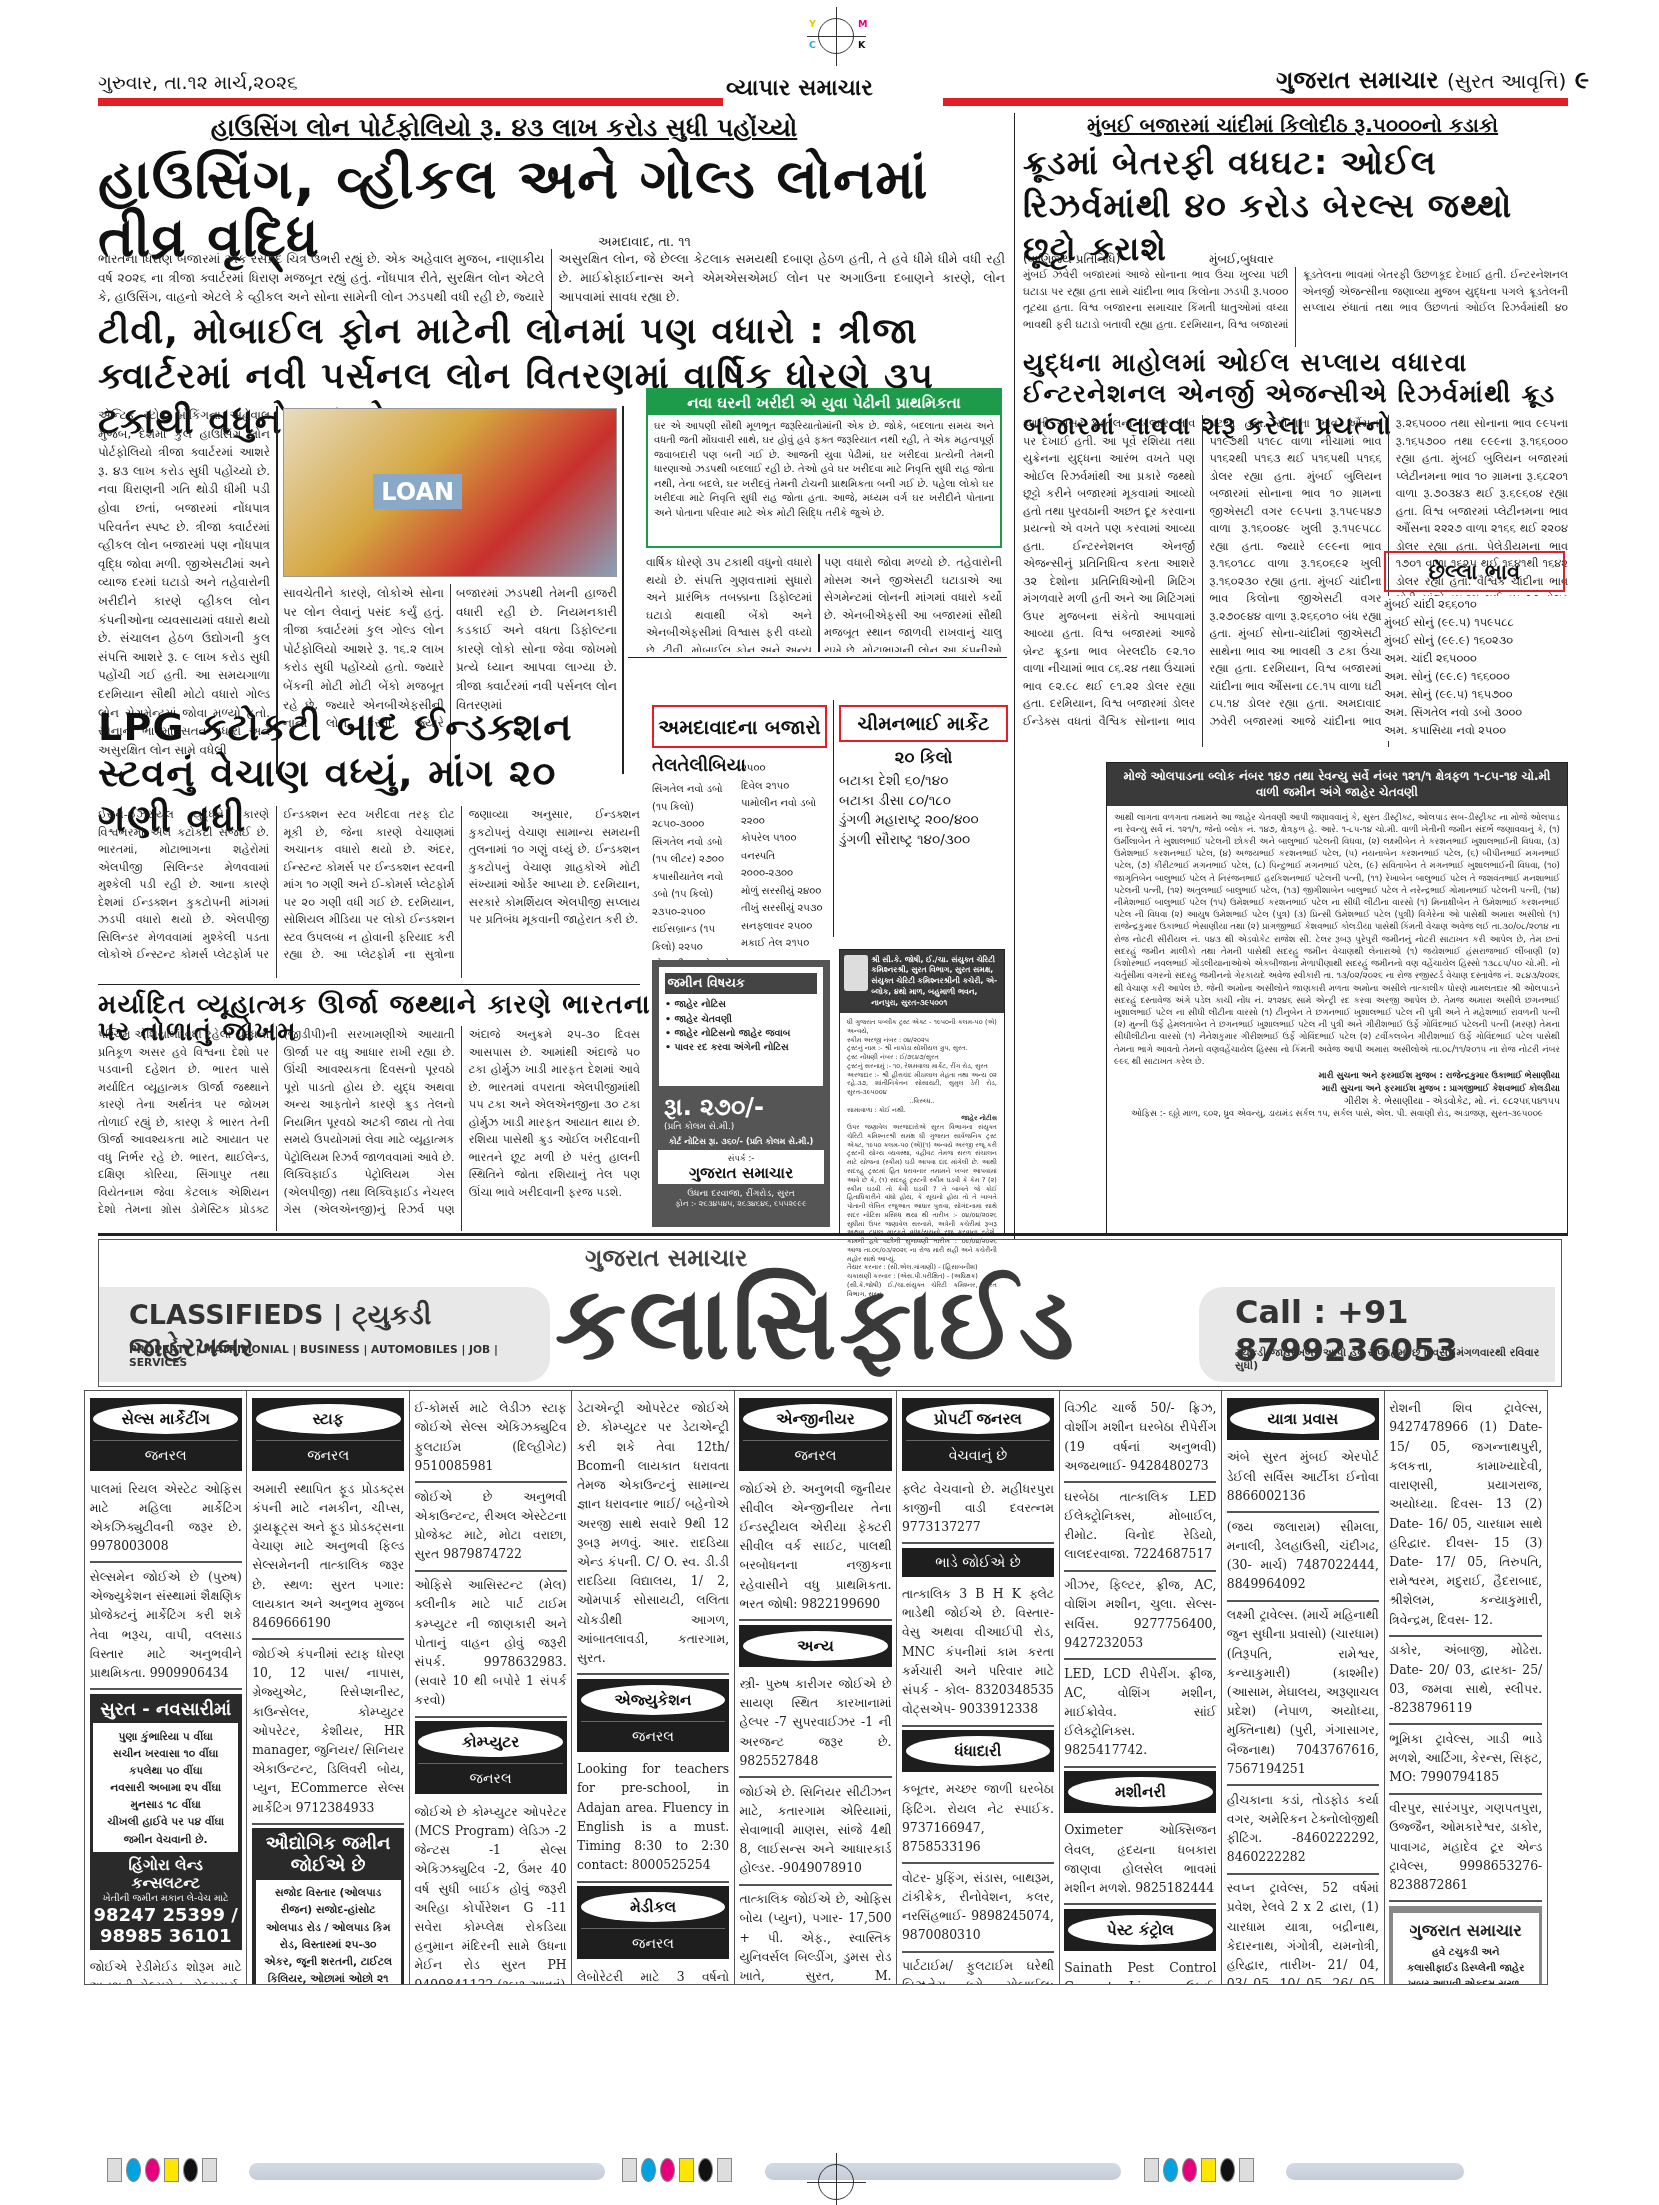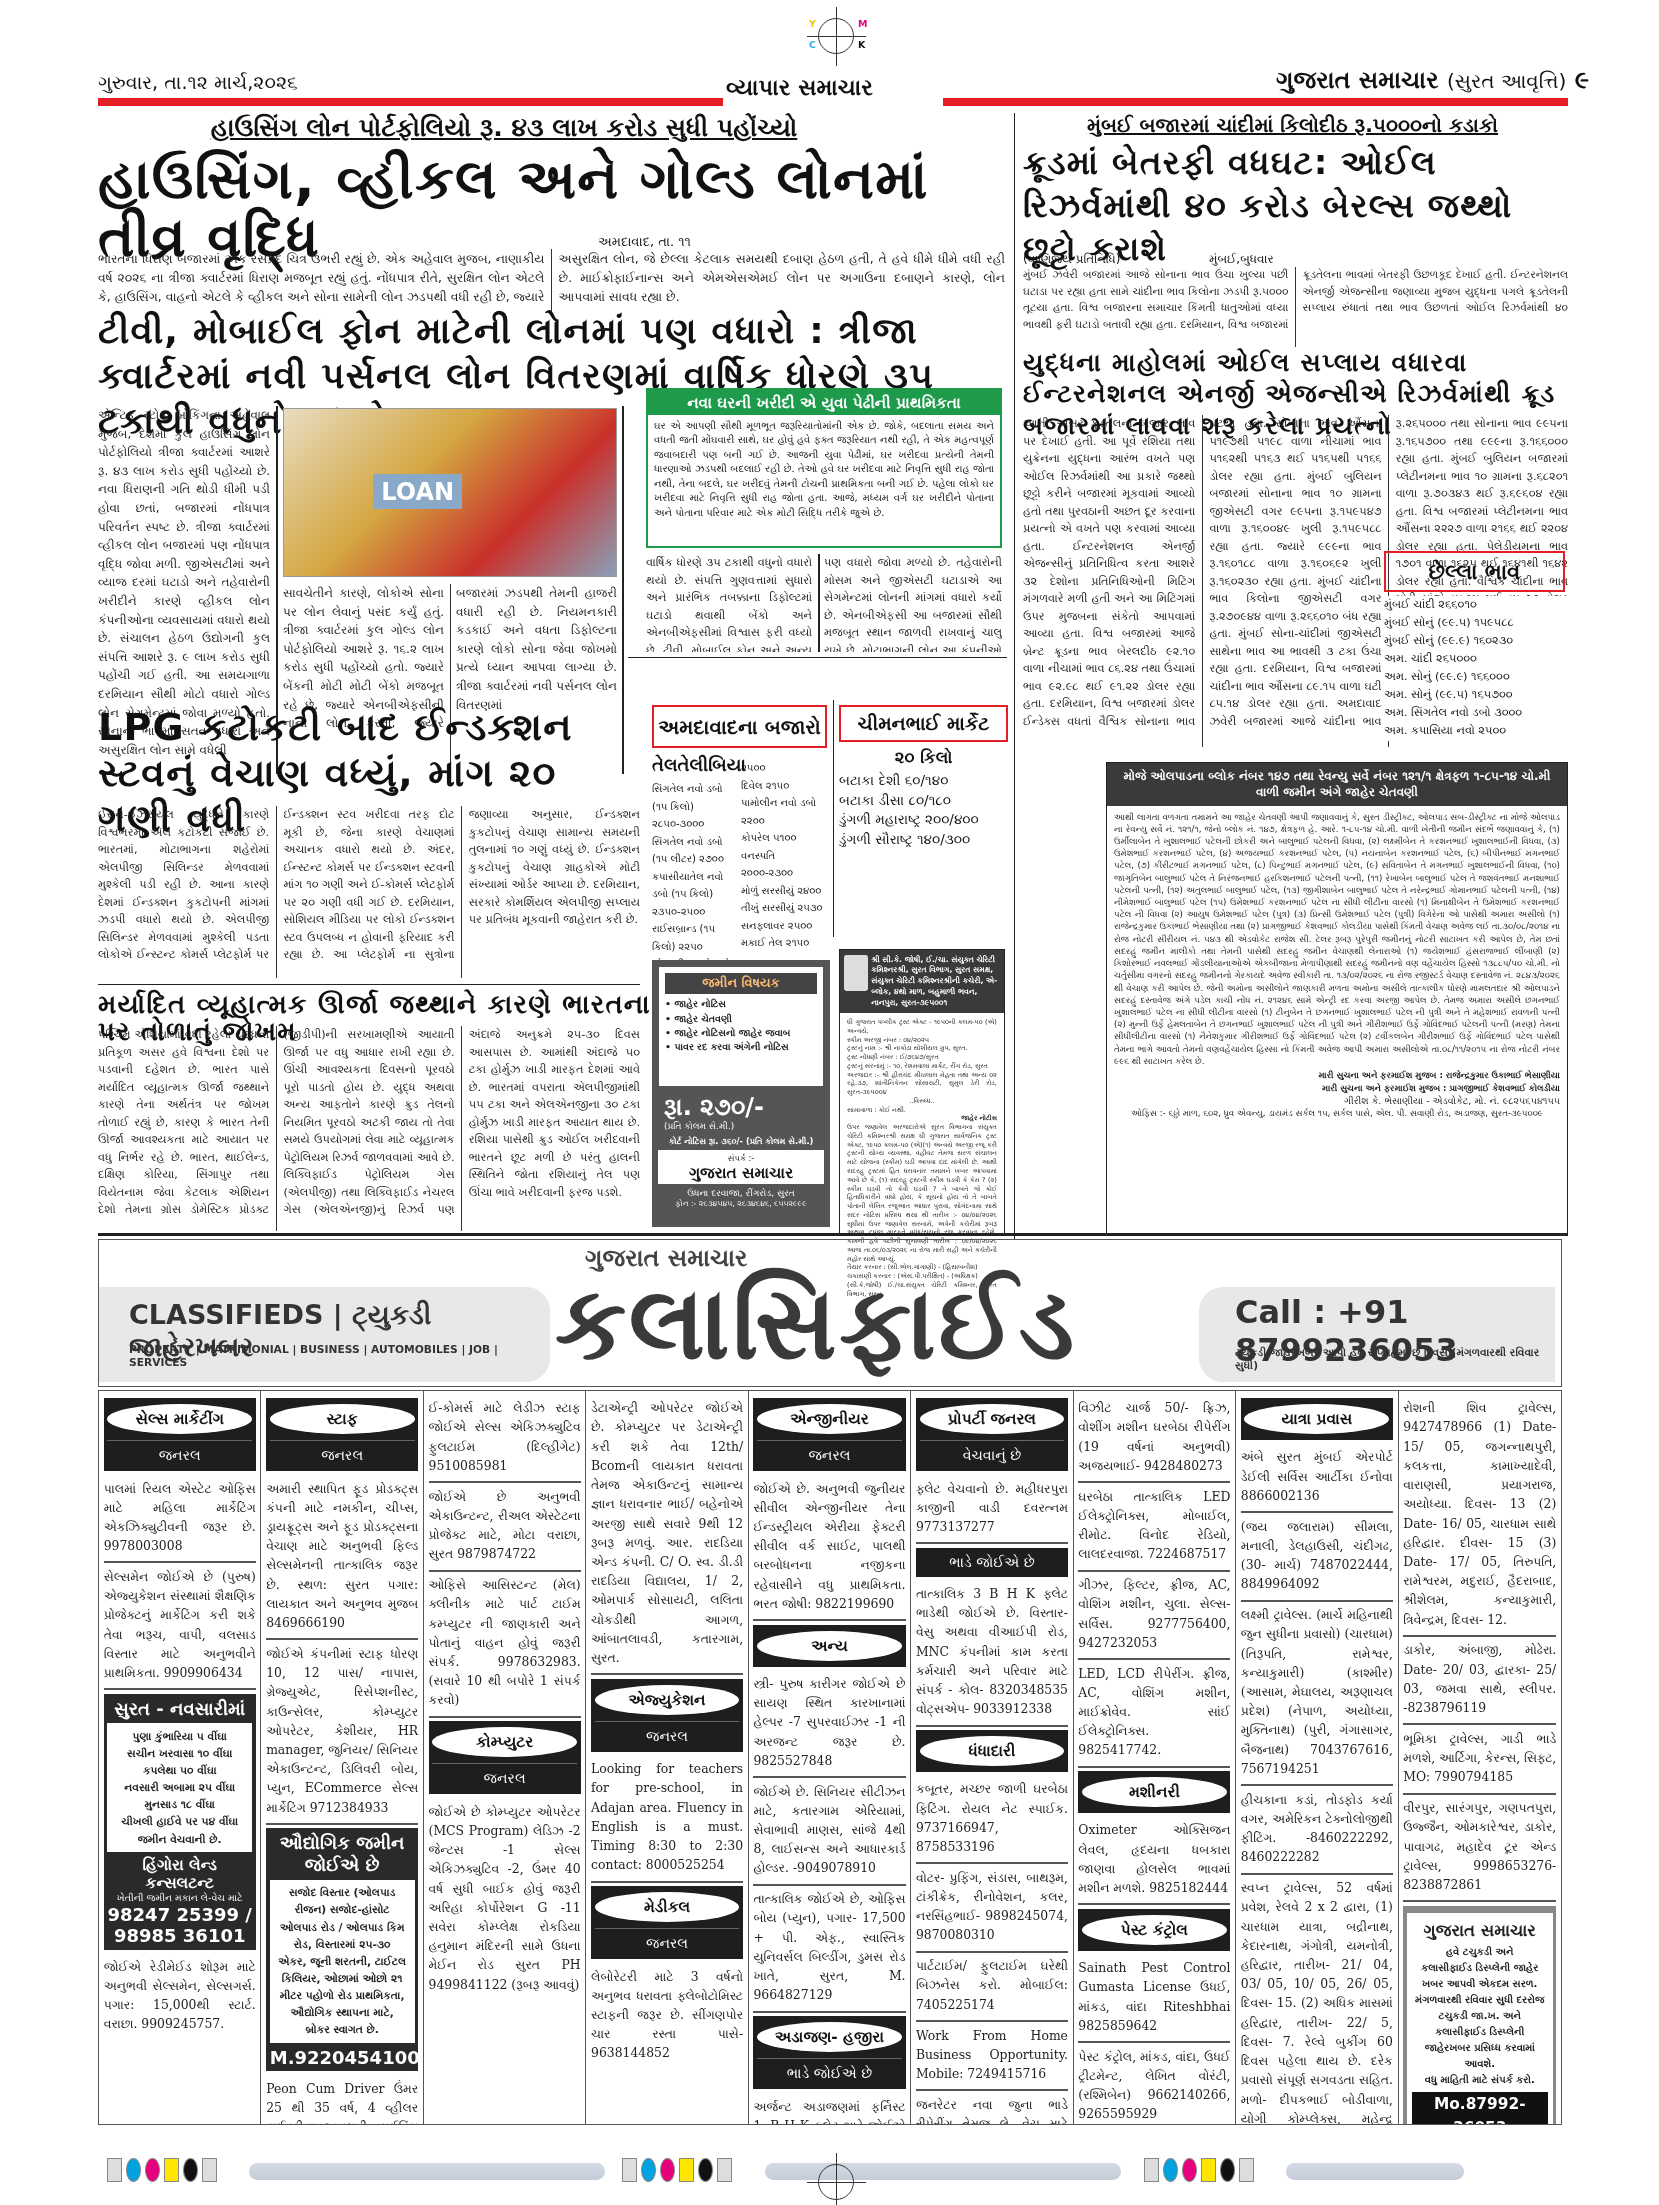--- a/index.html
+++ b/index.html
@@ -28,21 +28,21 @@
 .pricelist{position:absolute;font-size:15.4px;line-height:1.55}
 .photo{position:absolute;background:linear-gradient(135deg,#e8dcc0,#d4a640 40%,#c9302c 70%,#8aa0b8);border:0.6px solid #999}
 .ad-dark{position:absolute;background:#444;color:#fff}
 .notice{position:absolute;border:1.8px solid #222;background:#fff}
 .notice .nh{background:#3a3a3a;color:#fff;font-weight:bold;text-align:center;font-size:14.2px;padding:4.7px 3.6px;line-height:1.4}
 .notice .nb{padding:4.7px 7.1px;font-size:10.7px;line-height:1.45;text-align:justify;color:#222}
 .classhead{position:absolute;left:98px;top:1239px;width:1464px;height:148px;border:1.2px solid #555}
 .cl-gray{position:absolute;left:0;top:47px;width:451px;height:95px;background:#e8e8e8;border-radius:0 24px 24px 0}
 .cl-call{position:absolute;right:6px;top:47px;width:356px;height:95px;background:#e8e8e8;border-radius:24px 0 0 24px}
 .cl-big{position:absolute;left:456px;top:12px;font-size:101px;font-weight:bold;color:#3a3a3a;letter-spacing:2.4px;font-family:"DejaVu Sans",sans-serif}
-.classgrid{position:absolute;left:98px;top:1390px;width:1464px;height:735px;border:1.2px solid #555;display:grid;grid-template-columns:repeat(8,1fr)}
+.classgrid{position:absolute;left:84px;top:1390px;width:1464px;height:595px;border:1.2px solid #555;display:grid;grid-template-columns:repeat(8,1fr)}
 .ccol{border-right:1.2px solid #555;padding:3.6px 4.7px;overflow:hidden}
 .ccol:last-child{border-right:none}
 .cat{background:#1e1e1e;color:#111;margin:3.6px 0;padding:6px 3.6px;text-align:center}
 .cat .oval{background:#fff;border-radius:50%;font-weight:bold;font-size:15.4px;padding:6px 2.4px}
 .cat .sub{color:#fff;font-size:14.2px;padding:6px 0 1.2px;border-top:1.8px solid #666;margin-top:6px}
 .ad{font-size:12.4px;line-height:1.55;text-align:justify;border-bottom:2.4px solid #555;padding:3.6px 0 6px;color:#222;font-family:"DejaVu Serif",serif}
 .ad:last-child{border-bottom:none}
 .boxad{background:#2a2a2a;color:#fff;text-align:center;margin:3.6px 0;padding:3.6px}
 .boxad .t{font-size:18px;font-weight:bold}
 .boxad .in{background:#fff;color:#222;font-size:10.7px;line-height:1.6;padding:4.7px;margin:3.6px 0;font-weight:bold}
@@ -124,21 +124,21 @@
 
 <div class="hl" style="left:98px;top:705px;width:542px;font-size:38px;line-height:1.2">LPG કટોકટી બાદ ઈન્ડક્શન સ્ટવનું વેચાણ વધ્યું, માંગ ૨૦ ગણી વધી</div>
 <div class="body col3" style="left:98px;top:806px;width:542px;height:172px;font-size:11.3px">ઈરાન-ઈઝરાયલ યુદ્ધને કારણે વિશ્વભરમાં એલ કટોકટી સર્જાઈ છે. ભારતમાં, મોટાભાગના શહેરોમાં એલપીજી સિલિન્ડર મેળવવામાં મુશ્કેલી પડી રહી છે. આના કારણે દેશમાં ઈન્ડક્શન કુકટોપની માંગમાં ઝડપી વધારો થયો છે. એલપીજી સિલિન્ડર મેળવવામાં મુશ્કેલી પડતા લોકોએ ઈન્સ્ટન્ટ કોમર્સ પ્લેટફોર્મ પર ઈન્ડક્શન સ્ટવ ખરીદવા તરફ દોટ મૂકી છે, જેના કારણે વેચાણમાં અચાનક વધારો થયો છે. અંદર, ઈન્સ્ટન્ટ કોમર્સ પર ઈન્ડક્શન સ્ટવની માંગ ૧૦ ગણી અને ઈ-કોમર્સ પ્લેટફોર્મ પર ૨૦ ગણી વધી ગઈ છે. દરમિયાન, સોશિયલ મીડિયા પર લોકો ઈન્ડક્શન સ્ટવ ઉપલબ્ધ ન હોવાની ફરિયાદ કરી રહ્યા છે. આ પ્લેટફોર્મ ના સુત્રોના જણાવ્યા અનુસાર, ઈન્ડક્શન કુકટોપનું વેચાણ સામાન્ય સમયની તુલનામાં ૧૦ ગણું વધ્યું છે. ઈન્ડક્શન કુકટોપનું વેચાણ ગ્રાહકોએ મોટી સંખ્યામાં ઓર્ડર આપ્યા છે. દરમિયાન, સરકારે કોમર્શિયલ એલપીજી સપ્લાય પર પ્રતિબંધ મૂકવાની જાહેરાત કરી છે.</div>
 <div class="hr" style="left:98px;top:984px;width:542px;height:1.2px"></div>
 
 <div class="hl" style="left:98px;top:991px;width:658px;font-size:26px">મર્યાદિત વ્યૂહાત્મક ઊર્જા જથ્થાને કારણે ભારતના અર્થતંત્ર પર તોળાતું જોખમ</div>
 <div class="body col3" style="left:98px;top:1026px;width:542px;height:205px;font-size:11.3px">પશ્ચિમ એશિયામાં વધી રહેલા યુદ્ધની પ્રતિકૂળ અસર હવે વિશ્વના દેશો પર પડવાની દહેશત છે. ભારત પાસે મર્યાદિત વ્યૂહાત્મક ઊર્જા જથ્થાને કારણે તેના અર્થતંત્ર પર જોખમ તોળાઈ રહ્યું છે, કારણ કે ભારત તેની ઊર્જા આવશ્યકતા માટે આયાત પર વધુ નિર્ભર રહે છે. ભારત, થાઈલેન્ડ, દક્ષિણ કોરિયા, સિંગાપુર તથા વિયેતનામ જેવા કેટલાક એશિયન દેશો તેમના ગ્રોસ ડોમેસ્ટિક પ્રોડક્ટ (જીડીપી)ની સરખામણીએ આયાતી ઊર્જા પર વધુ આધાર રાખી રહ્યા છે. ઊંચી આવશ્યકતા દિવસનો પૂરવઠો પૂરો પાડતો હોય છે. યુદ્ધ અથવા અન્ય આફતોને કારણે ક્રુડ તેલનો નિયમિત પૂરવઠો અટકી જાય તો તેવા સમયે ઉપયોગમાં લેવા માટે વ્યૂહાત્મક પેટ્રોલિયમ રિઝર્વ જાળવવામાં આવે છે. લિક્વિફાઈડ પેટ્રોલિયમ ગેસ (એલપીજી) તથા લિક્વિફાઈડ નેચરલ ગેસ (એલએનજી)નું રિઝર્વ પણ અંદાજે અનુક્રમે ૨૫-૩૦ દિવસ આસપાસ છે. આમાંથી અંદાજે ૫૦ ટકા હોર્મુઝ ખાડી મારફત દેશમાં આવે છે. ભારતમાં વપરાતા એલપીજીમાંથી ૫૫ ટકા અને એલએનજીના ૩૦ ટકા હોર્મુઝ ખાડી મારફત આયાત થાય છે. રશિયા પાસેથી ક્રુડ ઓઈલ ખરીદવાની ભારતને છૂટ મળી છે પરંતુ હાલની સ્થિતિને જોતા રશિયાનું તેલ પણ ઊંચા ભાવે ખરીદવાની ફરજ પડશે.</div>
 
 <div class="ad-dark" style="left:652px;top:960px;width:178px;height:267px;background:#555">
   <div style="margin:7.1px;background:#fff;color:#222;padding:6px;height:119px">
-    <div style="background:#444;color:#fdba74;font-weight:bold;font-size:13px;text-align:center;padding:2.4px">જમીન વિષયક</div>
+    <div style="background:#444;color:#ffffff;font-weight:bold;font-size:13px;padding:2.4px">જમીન વિષયક</div>
     <div style="font-size:9.5px;font-weight:bold;line-height:1.5;margin-top:3.6px">• જાહેર નોટિસ</div>
     <div style="font-size:9.5px;font-weight:bold;line-height:1.5">• જાહેર ચેતવણી</div>
     <div style="font-size:9.5px;font-weight:bold;line-height:1.5">• જાહેર નોટિસનો જાહેર જવાબ</div>
     <div style="font-size:9.5px;font-weight:bold;line-height:1.5">• પાવર રદ કરવા અંગેની નોટિસ</div>
   </div>
   <div style="font-size:24px;font-weight:bold;padding-left:12px">રૂા. ૨૭૦/-</div>
   <div style="font-size:9px;padding-left:12px">(પ્રતિ કોલમ સે.મી.)</div>
   <div style="font-size:8.3px;text-align:center;font-weight:bold;margin-top:3.6px">કોર્ટ નોટિસ રૂા. ૩૬૦/- (પ્રતિ કોલમ સે.મી.)</div>
   <div style="background:#fff;color:#111;margin:3.6px 6px;text-align:center;padding:2.4px">
     <div style="font-size:8.3px">સંપર્ક :-</div>

